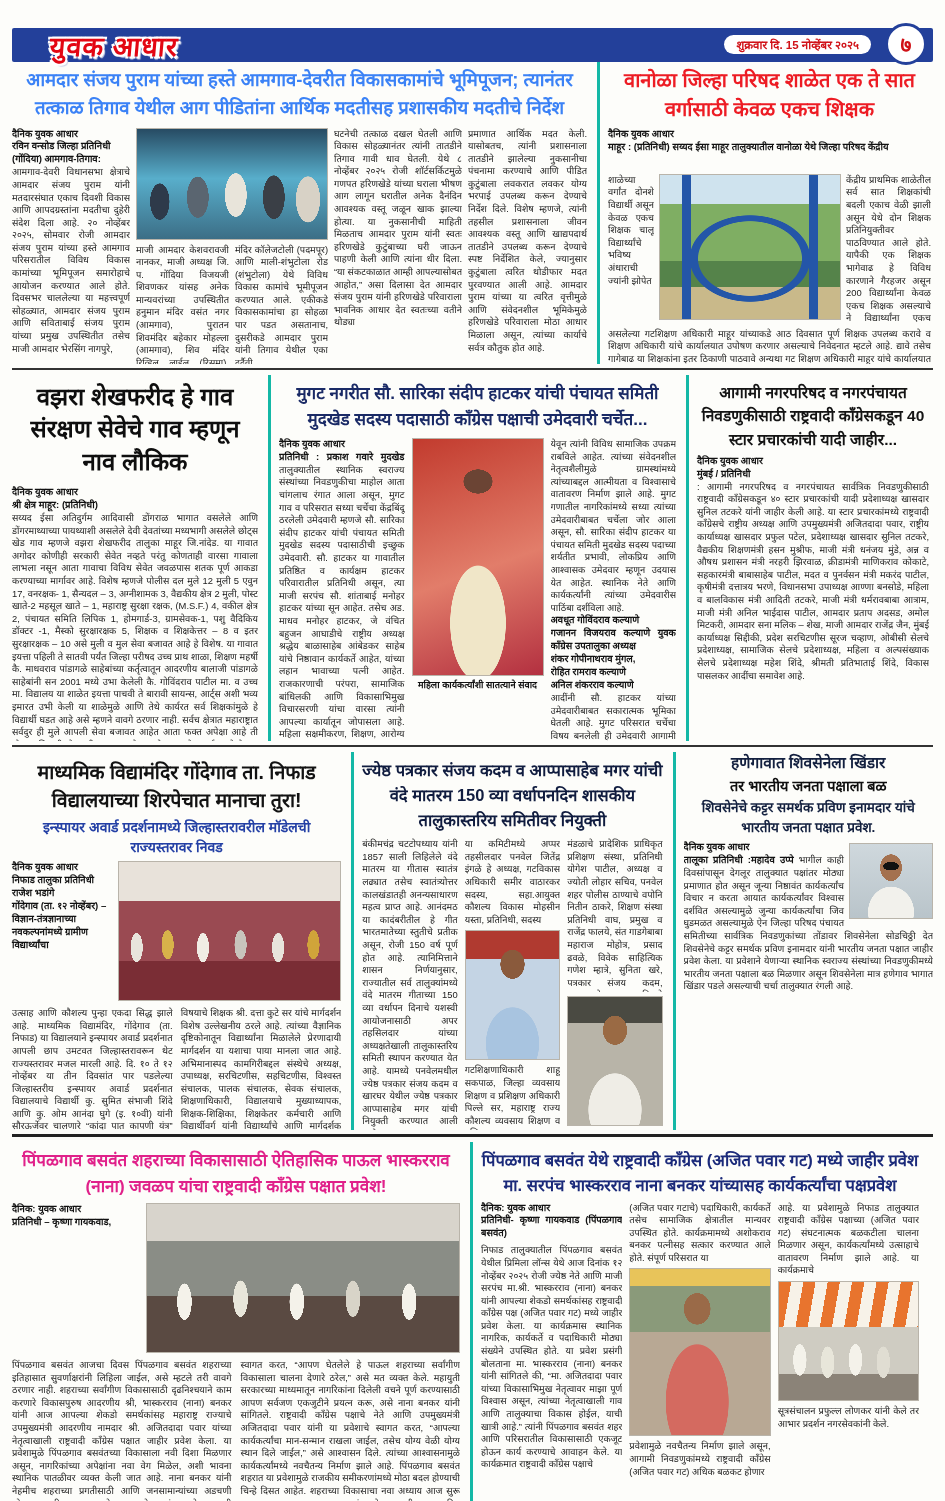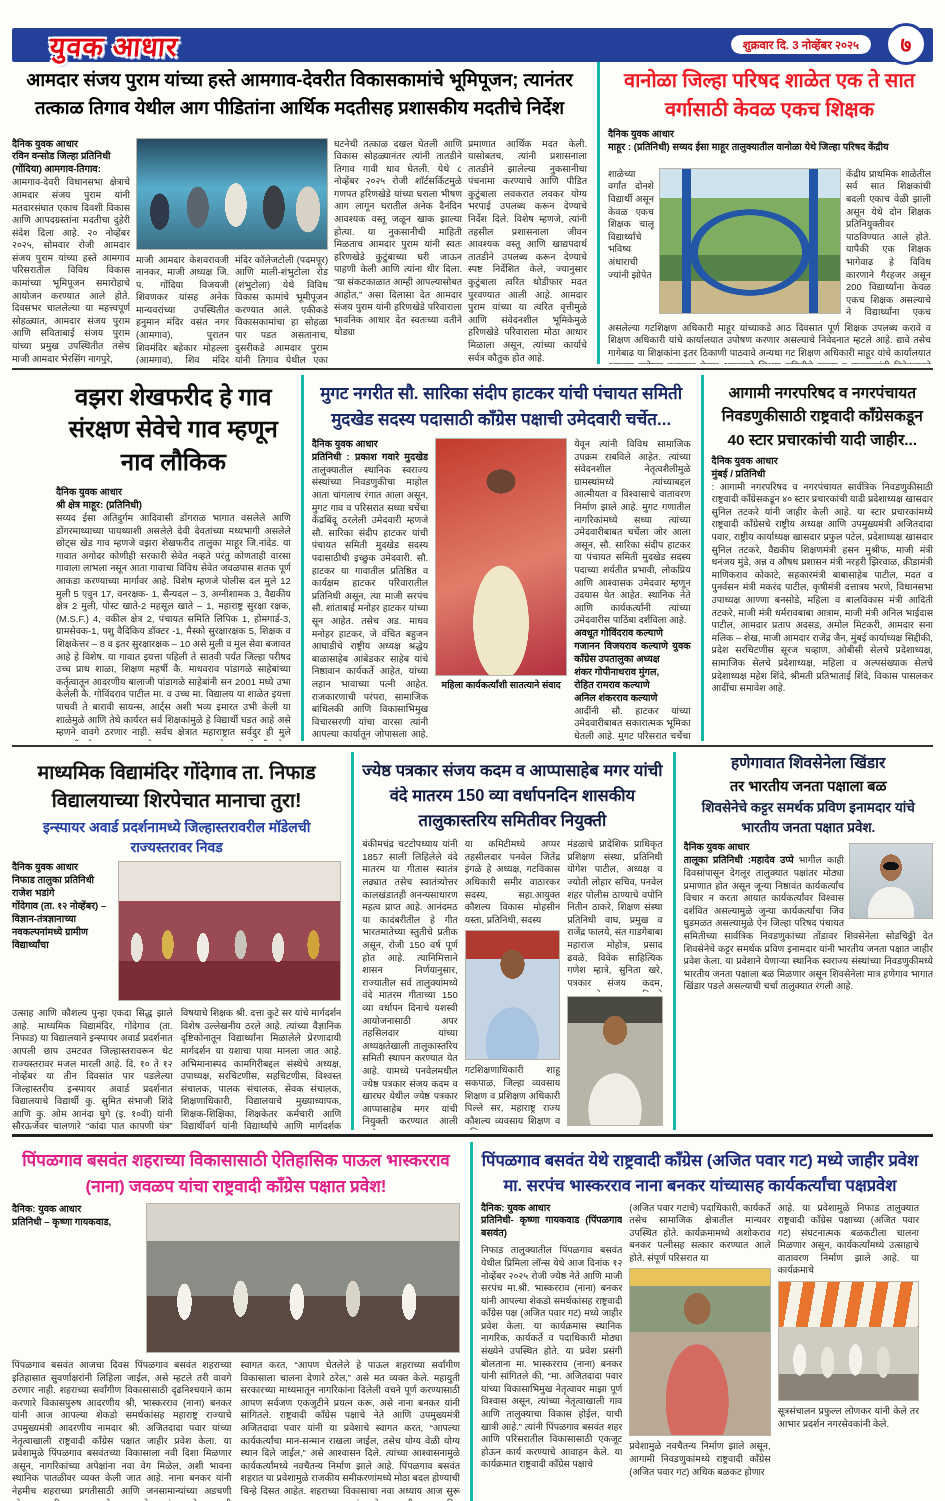--- a/index.html
+++ b/index.html
@@ -78,38 +78,38 @@
   .ph-tent{background:
     radial-gradient(ellipse 11px 26px at 15% 66%,#f4f2ea 0 60%,transparent 61%),
     radial-gradient(ellipse 11px 26px at 35% 68%,#e8e6da 0 60%,transparent 61%),
     radial-gradient(ellipse 11px 26px at 55% 66%,#f4f2ea 0 60%,transparent 61%),
     radial-gradient(ellipse 11px 26px at 75% 68%,#e0ddd2 0 60%,transparent 61%),
     linear-gradient(180deg,rgba(0,0,0,0) 0 38%,#cfccc2 38% 78%,#8b8378 78%),
     repeating-linear-gradient(100deg,#e8742e 0 12px,#f7f2e8 12px 24px);}
   
   .band-top{height:302px;}
   .art-a{width:575px;display:flex;flex-direction:column;}
-  .hl-a{font-size:18.5px;line-height:1.5;color:#000000;margin:4px 0 16px 0;}
+  .hl-a{font-size:18.5px;line-height:1.5;color:#3b82f6;margin:4px 0 6px 0;}
   .a-body{display:flex;gap:6px;flex:1;overflow:hidden;}
   .a-c1{width:118px;}
   .a-mid{width:192px;display:flex;flex-direction:column;}
   .a-mid .photo{height:112px;margin-bottom:4px;}
   .a-sub{display:flex;gap:6px;flex:1;overflow:hidden;}
   .a-sub .bt{flex:1;}
   .a-c4{width:128px;}
   .a-c5{width:119px;}
   .art-b{width:334px;display:flex;flex-direction:column;}
   .hl-red{font-size:20px;line-height:1.45;color:var(--hl-red);margin:4px 0 4px 0;}
-  .b-row{display:flex;gap:5px;height:150px;margin-top:14px;}
+  .b-row{display:flex;gap:5px;height:150px;margin-top:20px;}
   .b-sliver{width:46px;}
   .b-row .photo{width:182px;height:146px;}
   .b-right{flex:1;}
   .b-bottom{margin-top:4px;flex:1;}
   
-  .band-mid{height:366px;margin-left:44px;}
+  .band-mid{height:366px;}
   .art-c{width:246px;display:flex;flex-direction:column;}
   .hl-c{font-size:24px;line-height:1.35;color:#0e0e0e;margin:6px 0 8px 0;}
   .art-d{width:408px;display:flex;flex-direction:column;}
   .hl-d{font-size:17px;line-height:1.5;color:var(--hl-navy);margin:6px 0 6px 0;}
   .d-row{display:flex;gap:7px;flex:1;overflow:hidden;}
   .d-row .bt{flex:1;}
   .d-photo-col{width:132px;}
   .d-photo-col .photo{height:238px;}
   .art-e{width:243px;display:flex;flex-direction:column;}
   .hl-e{font-size:15.5px;line-height:1.5;color:#141414;margin:6px 0 4px 0;}
@@ -148,21 +148,21 @@
   .j-portrait{height:168px;}
   .j-tent{height:120px;}
 </style>
 </head>
 <body>
 
 <div class="page">
 
   <div class="topbar">
     <span class="masthead">युवक आधार</span>
-    <span class="datebox">शुक्रवार दि. 3 नोव्हेंबर २०२५</span>
+    <span class="datebox">शुक्रवार दि. 15 नोव्हेंबर २०२५</span>
     <span class="pagecircle">७</span>
   </div>
 
   <div class="band band-top">
     <div class="art-a">
       <div class="hl hl-a">आमदार संजय पुराम यांच्या हस्ते आमगाव-देवरीत विकासकामांचे भूमिपूजन; त्यानंतर तत्काळ तिगाव येथील आग पीडितांना आर्थिक मदतीसह प्रशासकीय मदतीचे निर्देश</div>
       <div class="a-body">
         <div class="a-c1">
           <div class="byline prelines">दैनिक युवक आधार
 रविन वन्सोड जिल्हा प्रतिनिधी (गोंदिया) आमगाव-तिगाव:</div>

